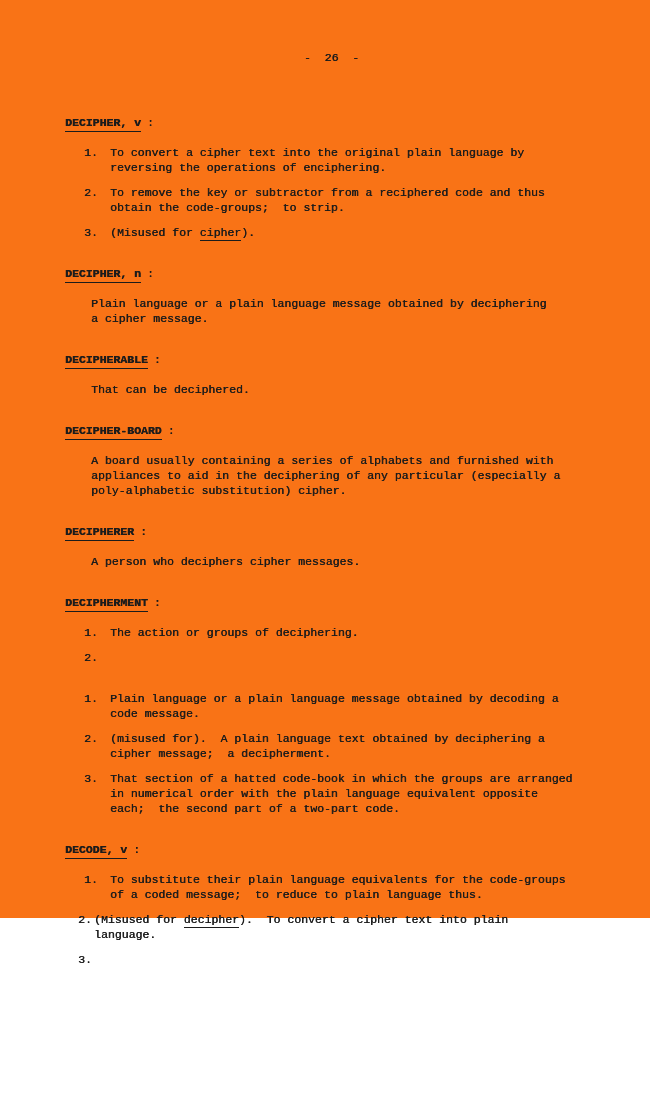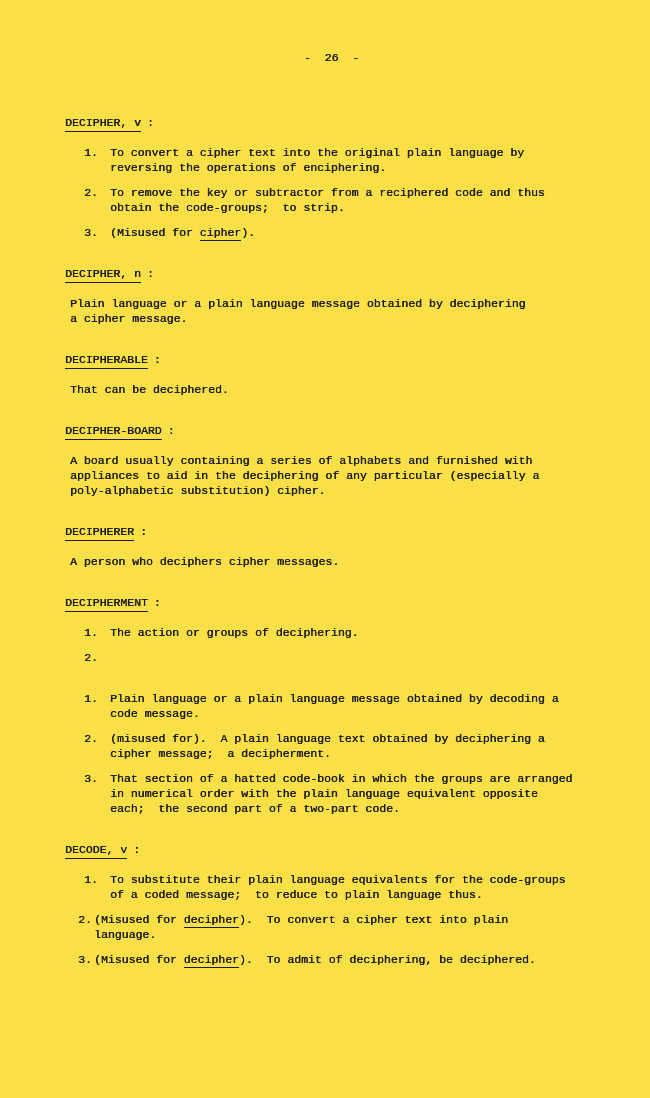--- a/index.html
+++ b/index.html
@@ -13,39 +13,40 @@
     font-family: "Liberation Mono", "DejaVu Sans Mono", monospace;
     font-size: 11.5px;
     line-height: 15px;
     color: #1c1c1c;
     text-shadow: 0.4px 0 0 currentColor;
     overflow: hidden;
   }
   .page {
     box-sizing: border-box;
     width: 650px;
-    height: 1098px;
+    height: 918px;
     padding: 50px 52px 0 65px;
-    background: #fde047;
+    background: #f97316;
   }
   .page-number {
     text-align: center;
     white-space: pre;
     margin-bottom: 50px;
   }
   .entry { margin-bottom: 26px; }
   .head { margin-bottom: 13px; }
   .term {
     display: inline-block;
     border-bottom: 1.6px solid #1c1c1c;
     padding-bottom: 1px;
+    font-weight: bold;
   }
   .colon { margin-left: 6px; }
   .para {
-    margin-left: 5px;
+    margin-left: 26px;
     white-space: pre-wrap;
   }
   .item {
     display: flex;
     margin-left: 19px;
     margin-bottom: 10px;
   }
   .item .num { flex: none; width: 26px; }
   .item .itext { white-space: pre-wrap; }
   .item.tight { margin-left: 13px; }
@@ -140,17 +141,16 @@
       <div class="itext">To substitute their plain language equivalents for the code-groups
 of a coded message;  to reduce to plain language thus.</div>
     </div>
     <div class="item tight">
       <span class="num">2.</span>
       <div class="itext"><span>(Misused for </span><span class="u">decipher</span><span>).  To convert a cipher text into plain
 language.</span></div>
     </div>
     <div class="item tight">
       <span class="num">3.</span>
-      <div class="itext"><span>(Misused for </span><span class="u">decipher</span><span>).  To admit of deciphering, be deciphered.</span></div>
     </div>
   </div>
 
 </div>
 
 </body></html>

